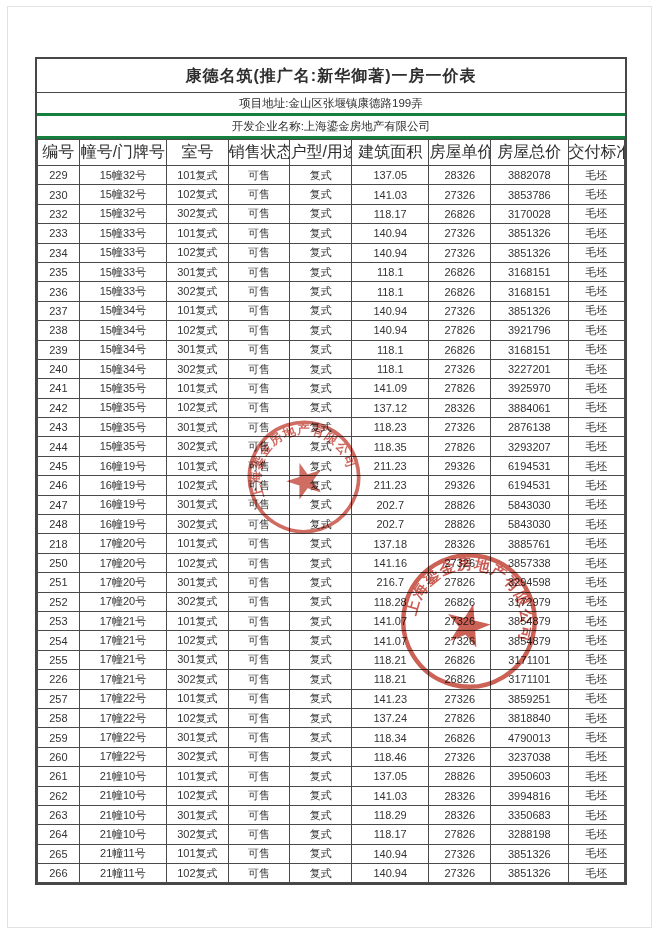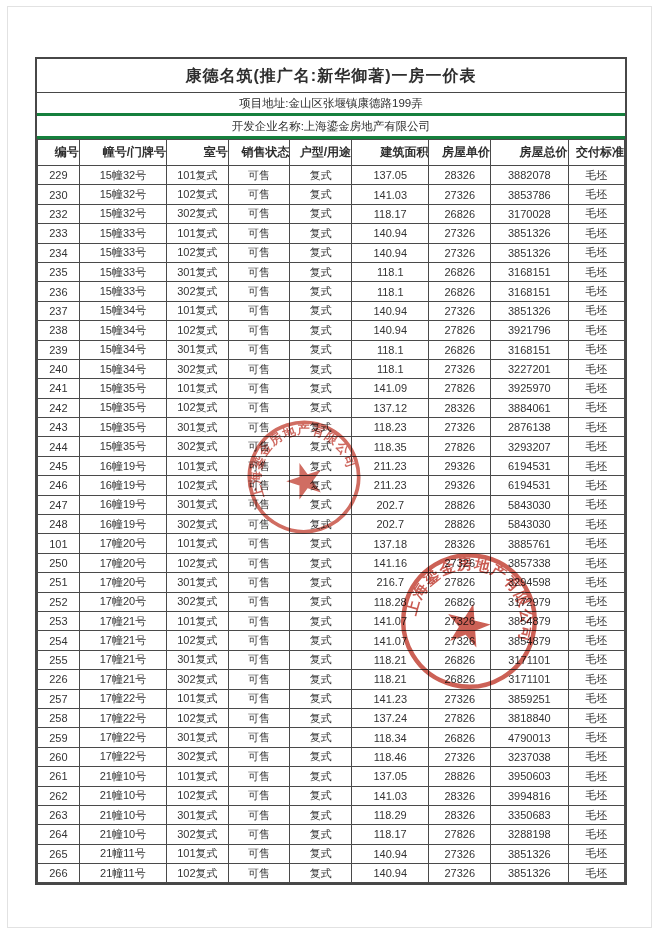--- a/index.html
+++ b/index.html
@@ -22,21 +22,21 @@
   }
   .info-row {
     height:20px; line-height:20px; text-align:center; font-size:11.5px;
     border-bottom:3px solid #15803d;
   }
   table.price { width:100%; border-collapse:collapse; table-layout:fixed; }
   table.price th, table.price td {
     border:1px solid #4a4a4a; text-align:center; padding:0;
     overflow:hidden; white-space:nowrap;
   }
-  table.price th { height:25px; font-size:12px; font-weight:bold;text-align:right; }
+  table.price th { height:25px; font-size:16px; font-weight:normal; }
   table.price td { height:18.4px; font-size:11px; color:#333; }
   .page-footer {
     position:absolute; left:0; right:0; top:943px; text-align:center;
     font-size:16px; color:#2e2e2e;
   }
   
   .stamp { position:absolute; mix-blend-mode:multiply; pointer-events:none; }
   .stamp-a { left:245px; top:418px; width:118px; height:118px; transform:rotate(-18deg); opacity:.74; }
   .stamp-b { left:398px; top:550px; width:142px; height:142px; transform:rotate(14deg); opacity:.80; }
   .stamp .ring { fill:none; stroke:#c0392b; stroke-width:5; }
@@ -284,21 +284,21 @@
             <td>16幢19号</td>
             <td>302复式</td>
             <td>可售</td>
             <td>复式</td>
             <td>202.7</td>
             <td>28826</td>
             <td>5843030</td>
             <td>毛坯</td>
           </tr>
           <tr>
-            <td>101</td>
+            <td>218</td>
             <td>17幢20号</td>
             <td>101复式</td>
             <td>可售</td>
             <td>复式</td>
             <td>137.18</td>
             <td>28326</td>
             <td>3885761</td>
             <td>毛坯</td>
           </tr>
           <tr>

